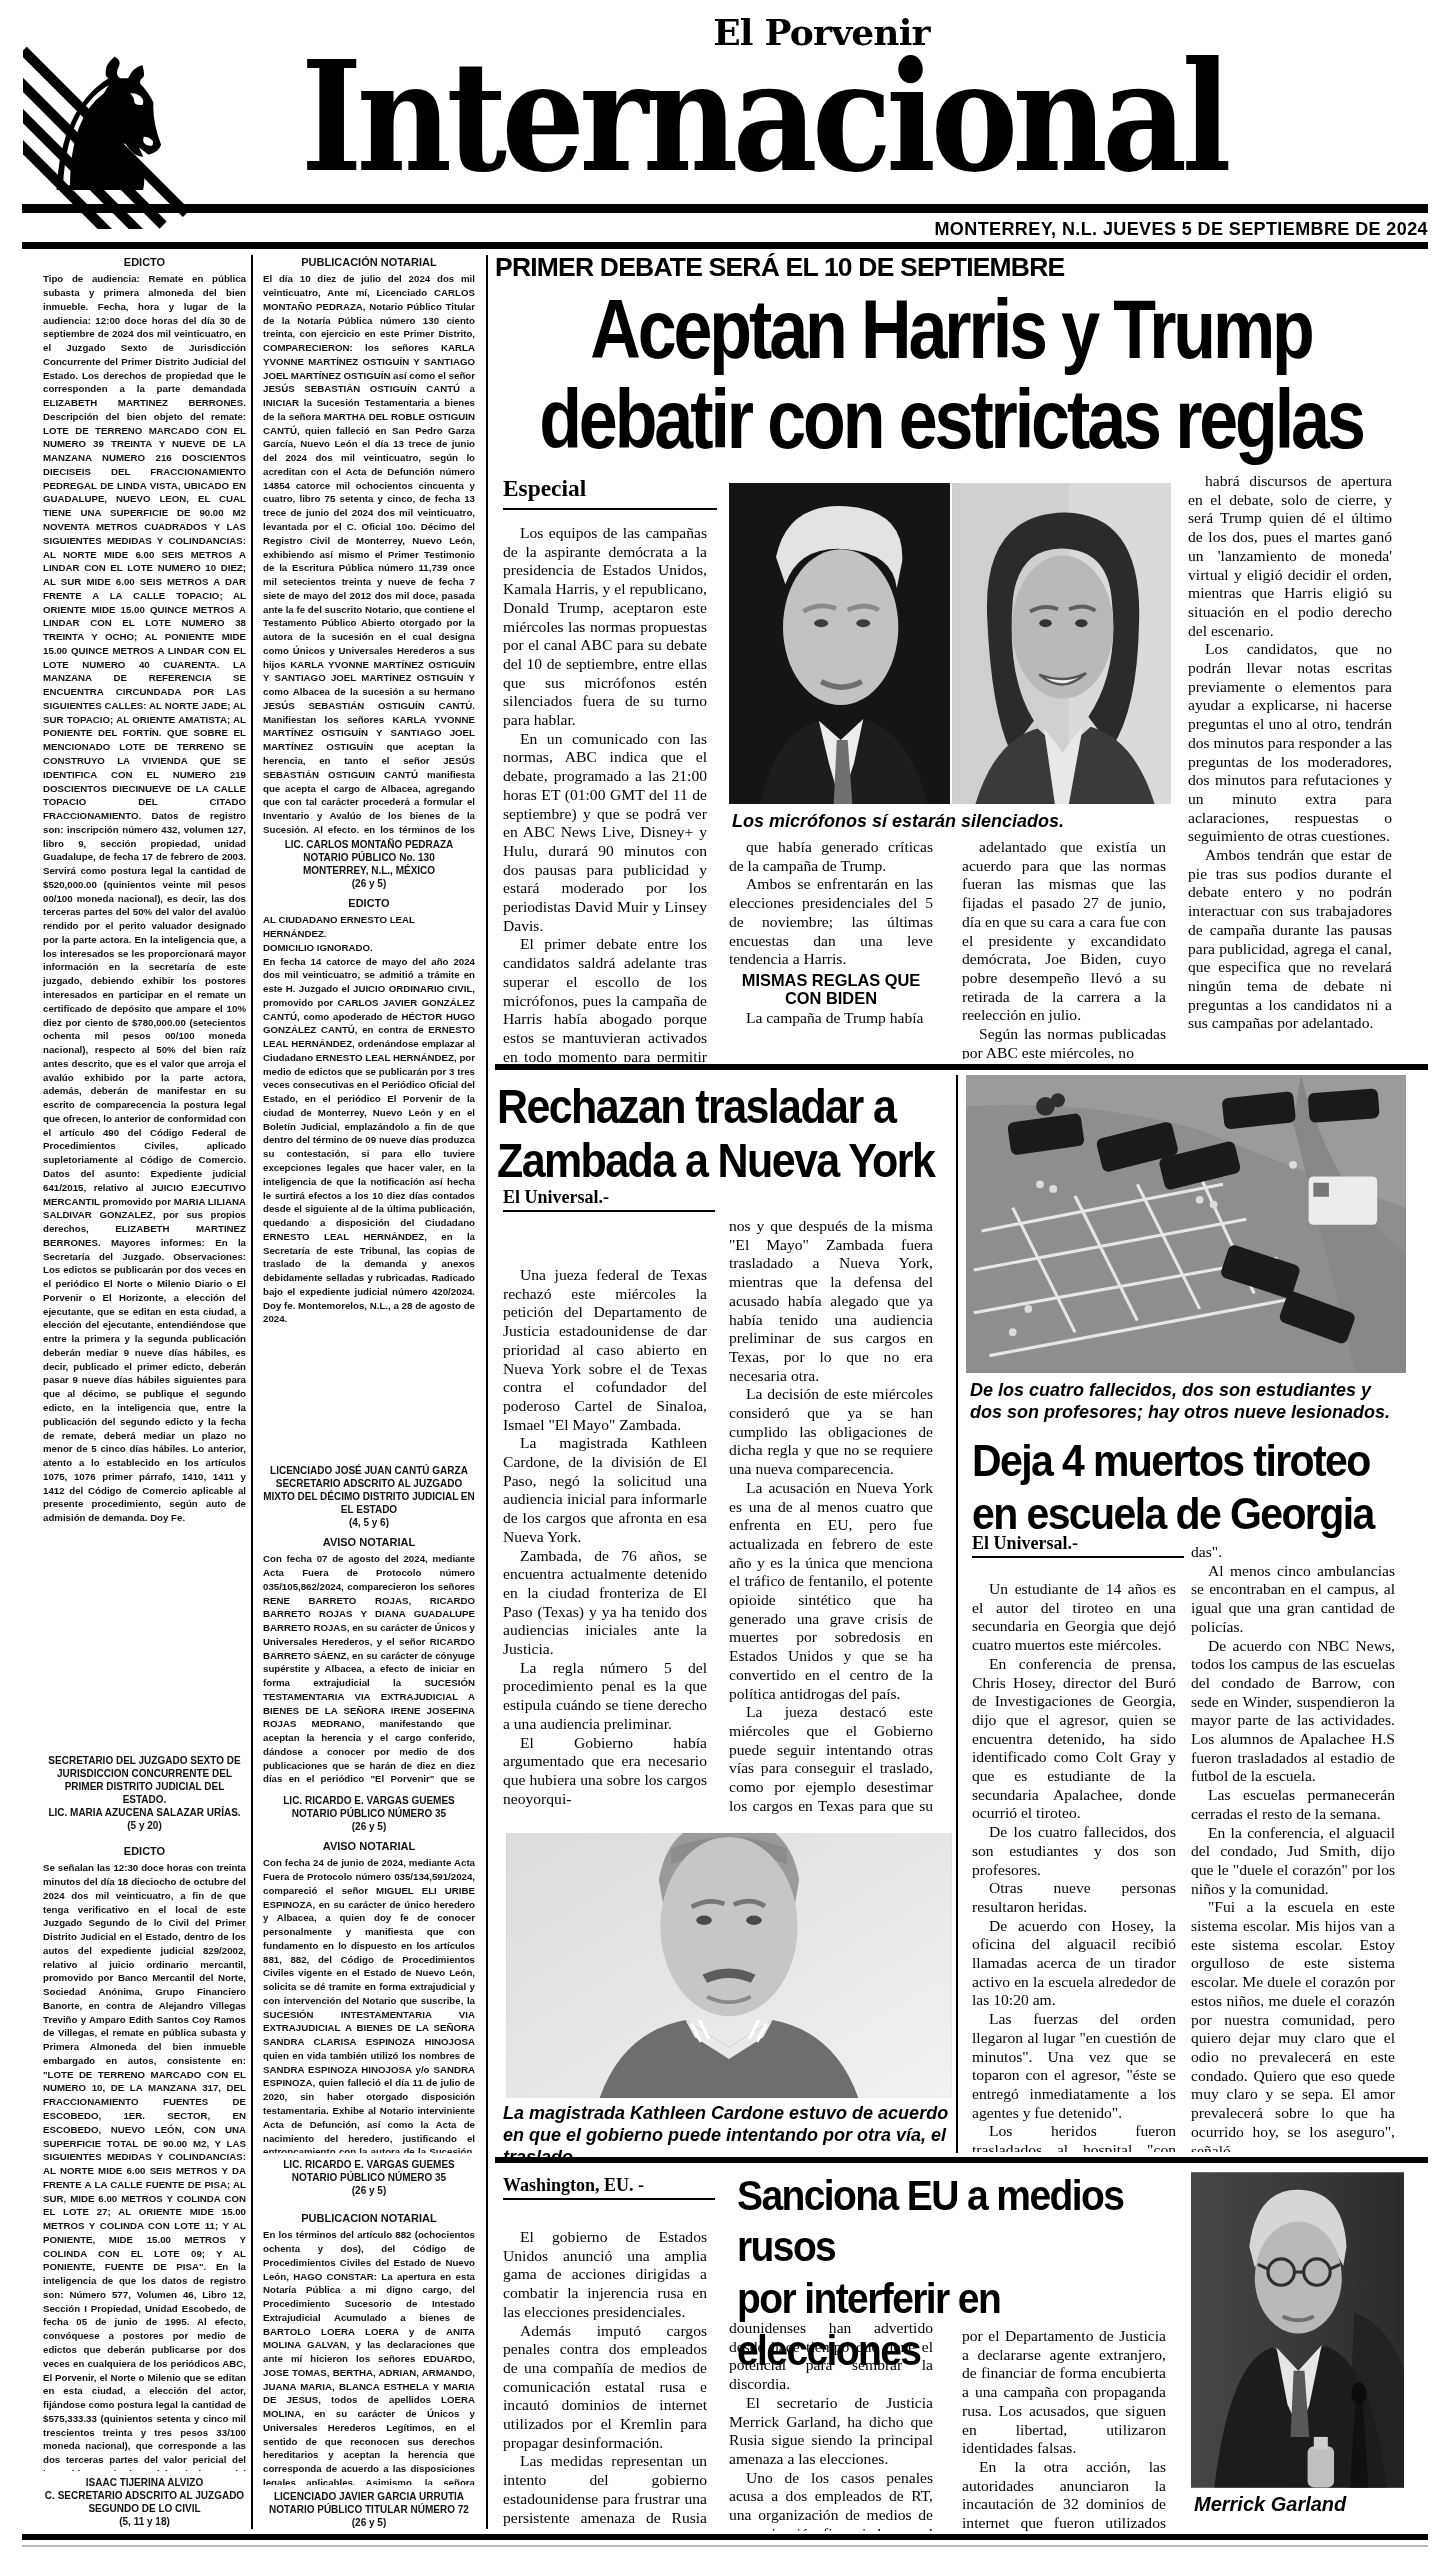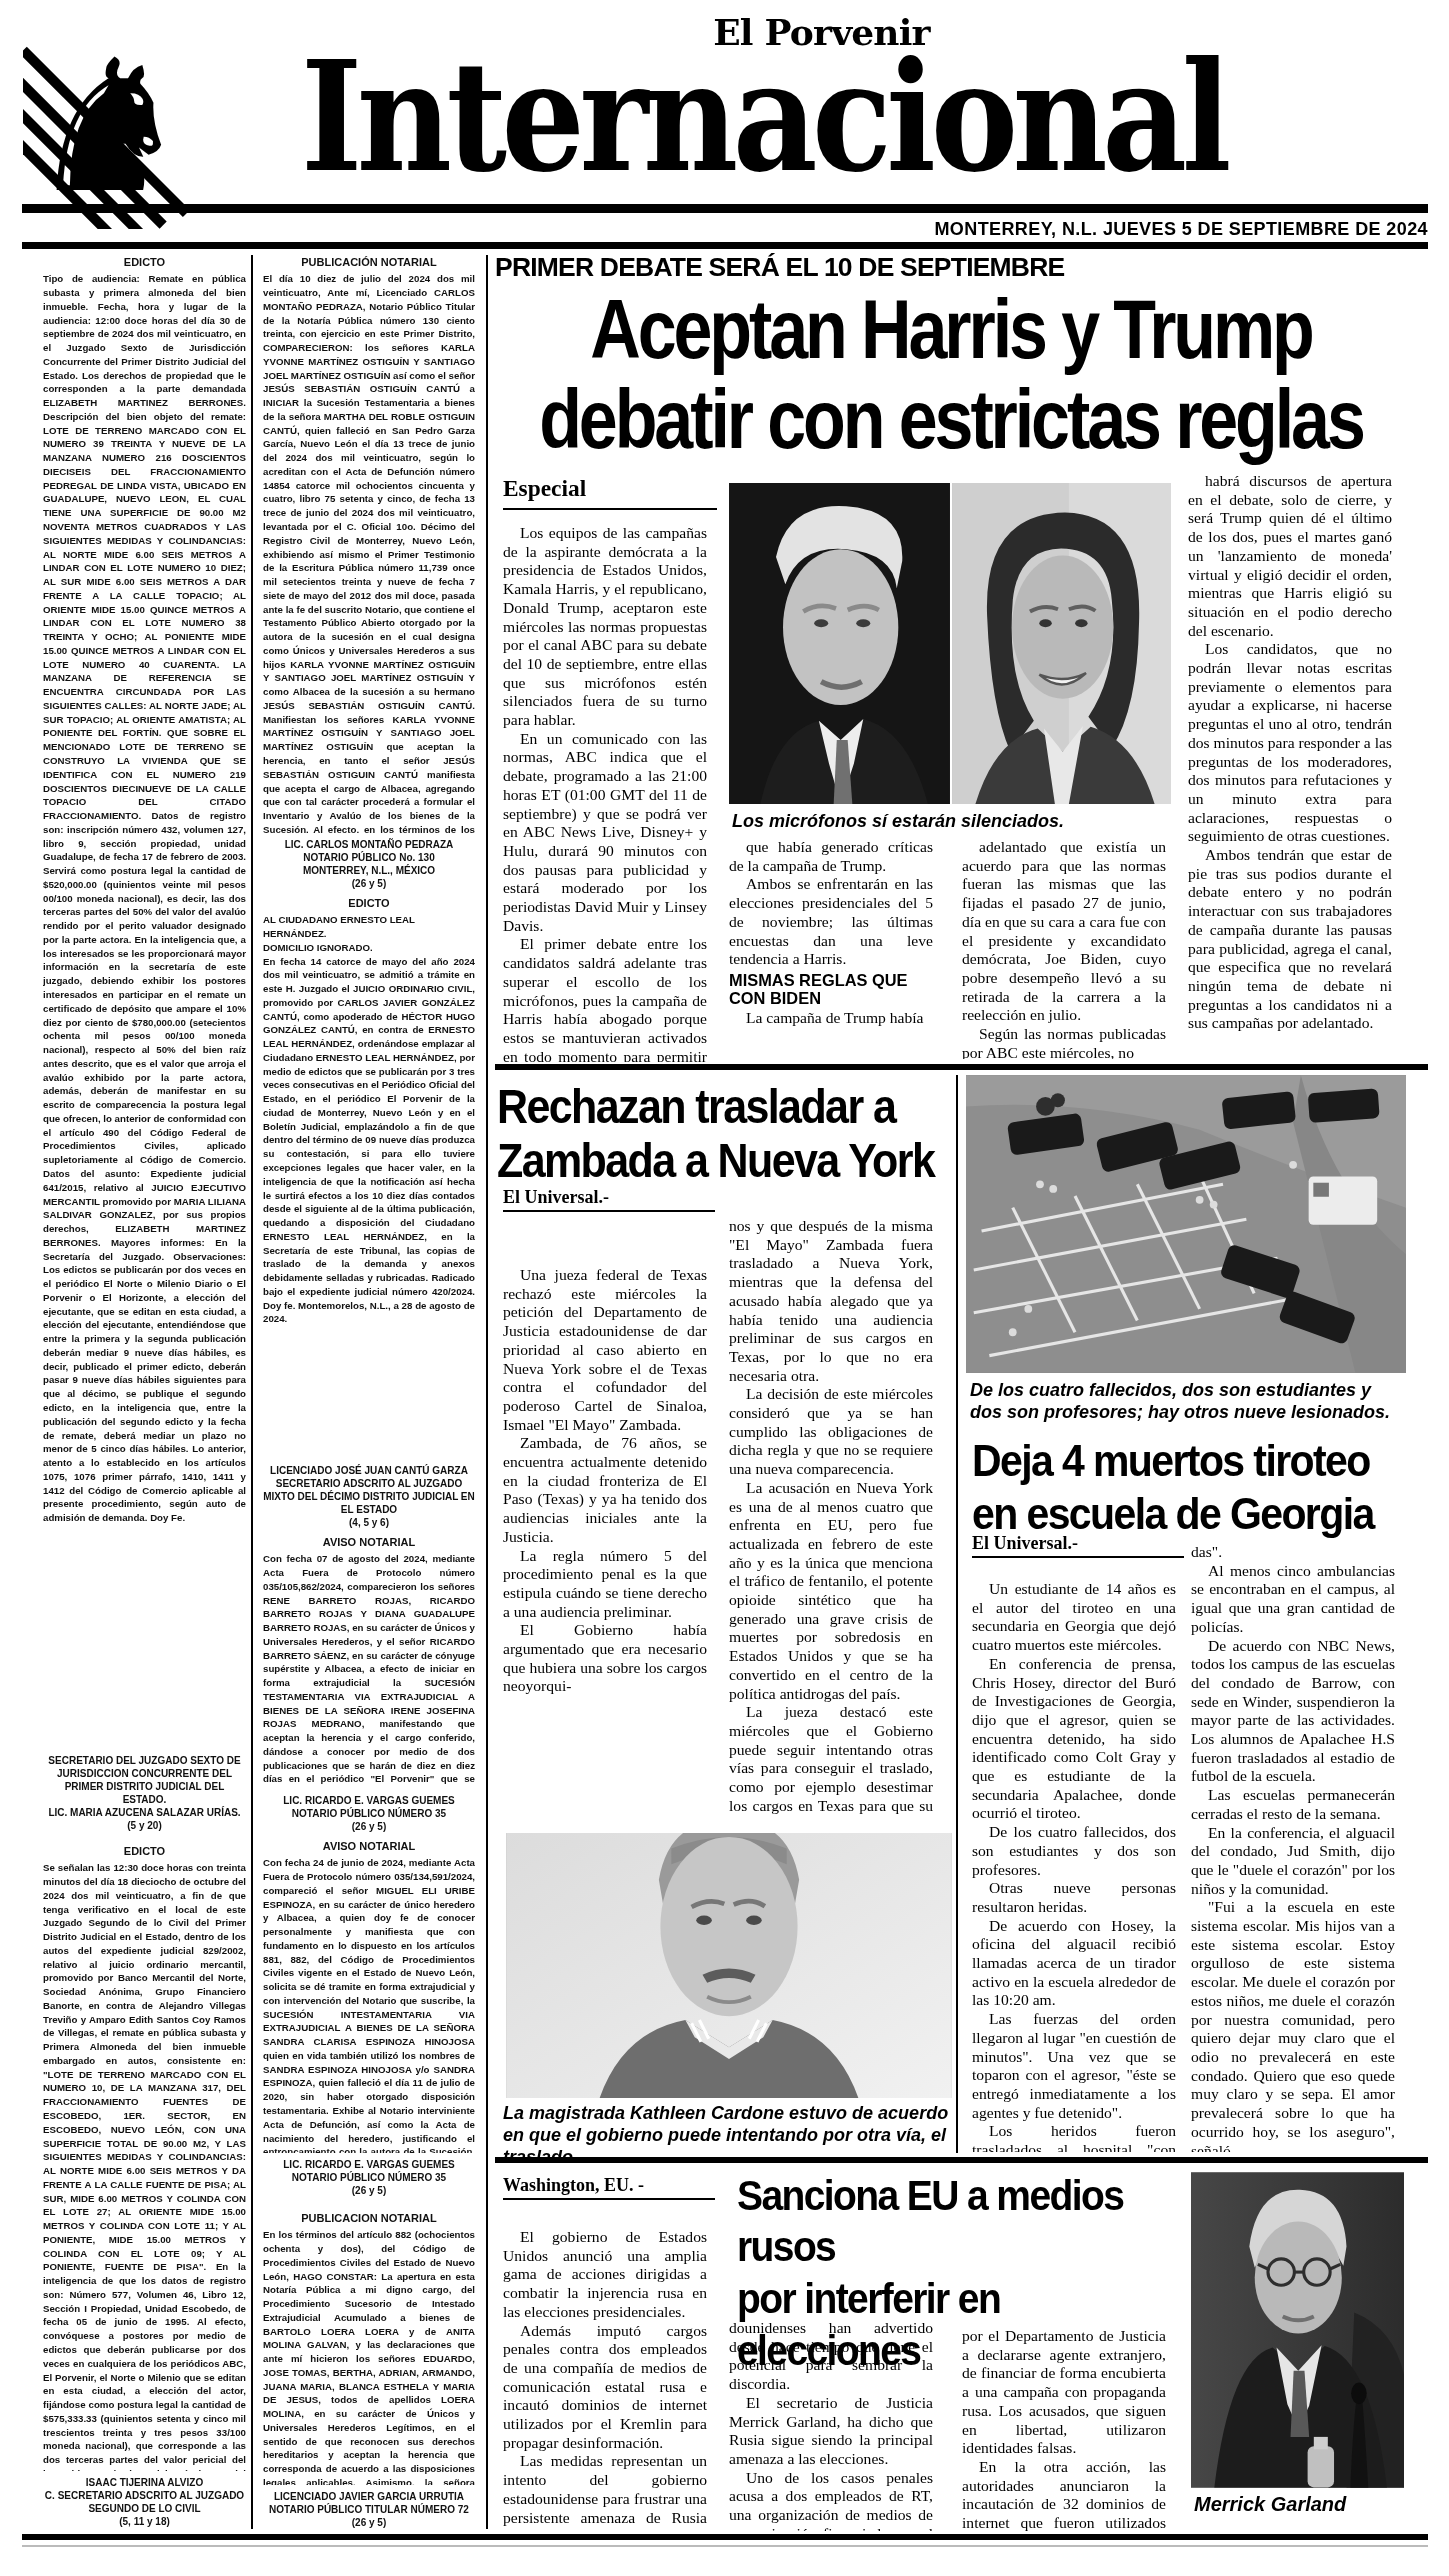--- a/index.html
+++ b/index.html
@@ -14,21 +14,21 @@
                  text-align:center;line-height:1;transform:scaleY(1.16);transform-origin:top center;white-space:nowrap;}
   .dateline{font-weight:bold;font-size:18px;text-align:right;letter-spacing:0.4px;}
   
   .kicker{font-weight:bold;font-size:26.5px;text-align:left;letter-spacing:-0.8px;}
   .hl{font-weight:bold;letter-spacing:-3.1px;line-height:1.06;transform-origin:top left;}
   .hl.center{text-align:center;transform-origin:top center;}
   
   .art{font-family:"Liberation Serif",serif;font-size:15.6px;line-height:18.7px;text-align:justify;overflow:hidden;}
   .art p{margin:0;text-indent:17px;}
   .subhead{font-family:"Liberation Sans",sans-serif;font-weight:bold;font-size:16.4px;line-height:18px;
-           text-align:left;text-indent:0 !important;margin:2.3px 0 1.6px 0 !important;}
+           text-align:center;text-indent:0 !important;margin:2.3px 0 1.6px 0 !important;}
   .byline{font-family:"Liberation Serif",serif;font-weight:bold;font-size:18px;
           border-bottom:2.3px solid #000;padding-bottom:2.3px;}
   .caption{font-weight:bold;font-style:italic;font-size:18px;line-height:22px;}
   .eyebrow{font-family:"Liberation Serif",serif;font-weight:bold;font-size:23.4px;
            border-bottom:2.3px solid #000;padding-bottom:6.2px;}
   
   .notice{display:flex;flex-direction:column;font-size:9.7px;line-height:1.42;font-weight:bold;color:#111;}
   .n-head{text-align:center;font-size:11px;margin-bottom:1.6px;flex:0 0 auto;}
   .n-sub{font-size:9.7px;text-align:left;flex:0 0 auto;}
   .n-body{flex:1 1 auto;overflow:hidden;text-align:justify;}
@@ -196,20 +196,21 @@
   <div class="abs rule" style="left:495px;top:1064px;width:933px;height:6.2px;"></div>
 
   <div class="abs hl" style="left:497px;top:1080px;width:444px;font-size:43px;line-height:49px;letter-spacing:-1.6px;transform:scaleY(1.1);">
     <div>Rechazan trasladar a</div>
     <div>Zambada a Nueva York</div>
   </div>
   <div class="abs byline" style="left:503px;top:1187px;width:212px;">El Universal.-</div>
 
   <div class="abs art" style="left:503px;top:1233px;width:204px;height:600px;margin-top:33px;">
     <p>Una jueza federal de Texas rechazó este miércoles la petición del Departamento de Justicia estadounidense de dar prioridad al caso abierto en Nueva York sobre el de Texas contra el cofundador del poderoso Cartel de Sinaloa, Ismael "El Mayo" Zambada.</p>
+    <p>La magistrada Kathleen Cardone, de la división de El Paso, negó la solicitud una audiencia inicial para informarle de los cargos que afronta en esa Nueva York.</p>
     <p>Zambada, de 76 años, se encuentra actualmente detenido en la ciudad fronteriza de El Paso (Texas) y ya ha tenido dos audiencias iniciales ante la Justicia.</p>
     <p>La regla número 5 del procedimiento penal es la que estipula cuándo se tiene derecho a una audiencia preliminar.</p>
     <p>El Gobierno había argumentado que era necesario que hubiera una sobre los cargos neoyorqui-</p>
   </div>
   <div class="abs art" style="left:729px;top:1217px;width:204px;height:602px;">
     <p style="text-indent:0;">nos y que después de la misma "El Mayo" Zambada fuera trasladado a Nueva York, mientras que la defensa del acusado había alegado que ya había tenido una audiencia preliminar de sus cargos en Texas, por lo que no era necesaria otra.</p>
     <p>La decisión de este miércoles consideró que ya se han cumplido las obligaciones de dicha regla y que no se requiere una nueva comparecencia.</p>
     <p>La acusación en Nueva York es una de al menos cuatro que enfrenta en EU, pero fue actualizada en febrero de este año y es la única que menciona el tráfico de fentanilo, el potente opioide sintético que ha generado una grave crisis de muertes por sobredosis en Estados Unidos y que se ha convertido en el centro de la política antidrogas del país.</p>
     <p>La jueza destacó este miércoles que el Gobierno puede seguir intentando otras vías para conseguir el traslado, como por ejemplo desestimar los cargos en Texas para que su arresto pase a estar sometido a los de Nueva York, pero advirtió de que dicho procedimiento llevará tiempo y que el acusado mantiene su derecho a oponerse.</p>
   </div>

